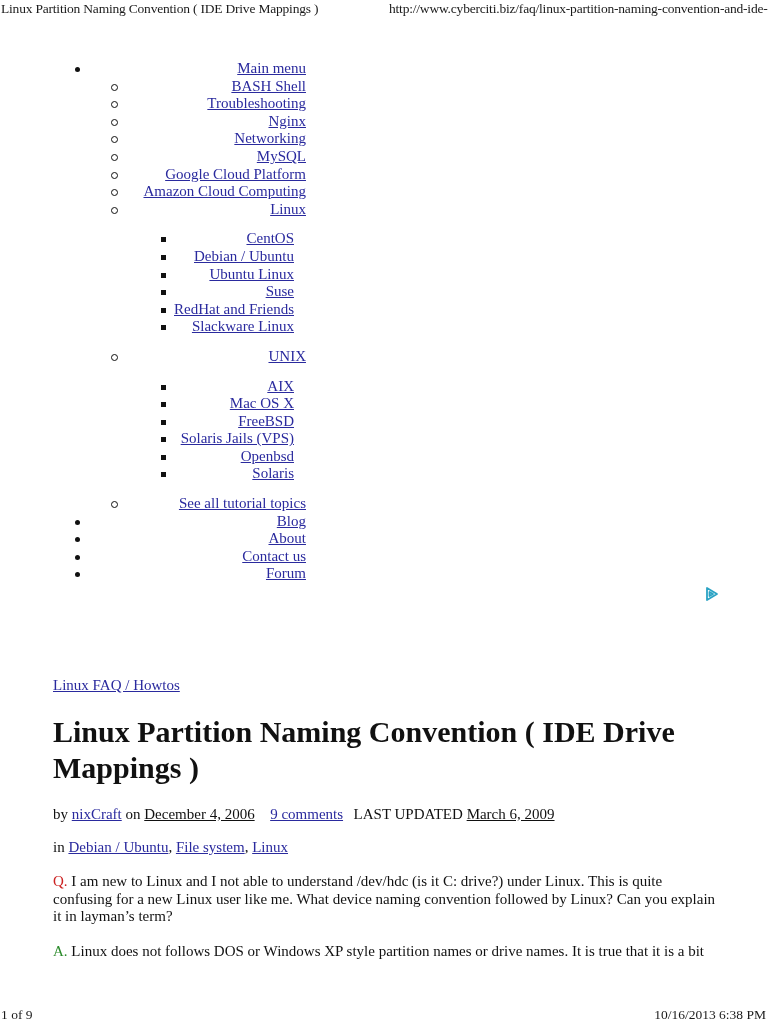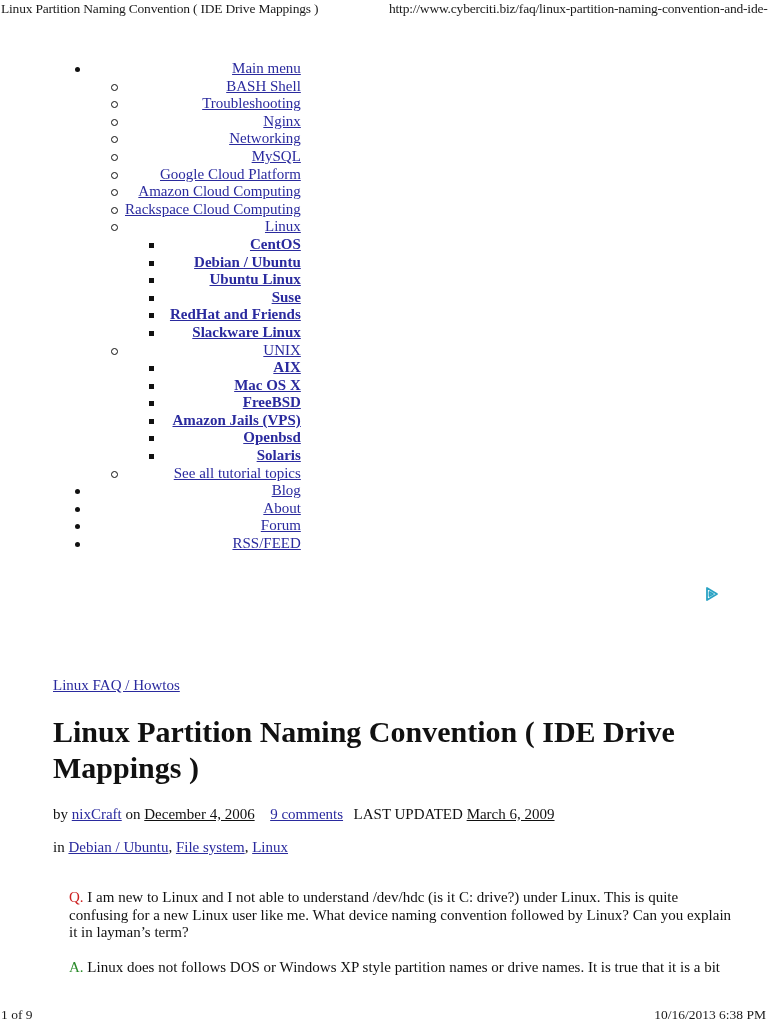--- a/index.html
+++ b/index.html
@@ -14,33 +14,33 @@
     .ftr-left { position: absolute; left: 1px; top: 1007px; font-size: 13.5px; color: #1a1a1a; }
     .ftr-right { position: absolute; right: 2px; top: 1007px; font-size: 13.5px; color: #1a1a1a; }
 
     ul.menu { position: absolute; left: 53px; top: 60px; margin: 0; padding: 0; list-style: none; font-size: 15px; text-align: right; }
     ul.menu li { line-height: 17.6px; position: relative; }
     ul.menu > li { padding-left: 36px; }
     ul.menu > li::before { content: ""; position: absolute; left: 22px; top: 7px; width: 5px; height: 5px; background: #111; border-radius: 50%; }
     ul.sub { margin: 0; padding: 0; list-style: none; }
     ul.sub > li { padding-left: 36px; }
     ul.sub > li::before { content: ""; position: absolute; left: 22px; top: 6px; width: 5px; height: 5px; border: 1px solid #111; border-radius: 50%; background: transparent; }
-    ul.sub2 { margin: 0; padding: 0; list-style: none; font-weight: bold; }
+    ul.sub2 { margin: 12px; padding: 0; list-style: none; }
     ul.sub2 > li { padding-left: 37px; }
     ul.sub2 > li::before { content: ""; position: absolute; left: 24px; top: 7px; width: 5px; height: 5px; background: #111; border-radius: 0; border: none; }
 
     .ad-icon { position: absolute; left: 704px; top: 586px; width: 16px; height: 16px; }
 
     .category { position: absolute; left: 53px; top: 677px; font-size: 15px; }
     h1.title { position: absolute; left: 53px; top: 714px; width: 660px; margin: 0; font-size: 30px; font-weight: bold; line-height: 36px; color: #111; }
     .meta { position: absolute; left: 53px; top: 806px; font-size: 15px; white-space: nowrap; }
     .meta .date { color: #111; text-decoration: underline; }
     .meta .gap { display: inline-block; width: 8px; }
     .cats { position: absolute; left: 53px; top: 839px; font-size: 15px; }
-    .para { position: absolute; left: 53px; width: 670px; margin: 16px; font-size: 15px; line-height: 17.5px; color: #111; }
+    .para { position: absolute; left: 53px; width: 670px; margin: 0; font-size: 15px; line-height: 17.5px; color: #111; }
     .q-para { top: 873px; }
     .a-para { top: 943px; }
     .q-mark { color: #cc2222; }
     .a-mark { color: #2a8a2a; }
   </style>
 </head>
 <body>
 
 <div class="hdr-left">Linux Partition Naming Convention ( IDE Drive Mappings )</div>
 <div class="hdr-right">http://www.cyberciti.biz/faq/linux-partition-naming-convention-and-ide-d...</div>
@@ -49,50 +49,49 @@
   <li>
     <a href="#">Main menu</a>
     <ul class="sub">
       <li><a href="#">BASH Shell</a></li>
       <li><a href="#">Troubleshooting</a></li>
       <li><a href="#">Nginx</a></li>
       <li><a href="#">Networking</a></li>
       <li><a href="#">MySQL</a></li>
       <li><a href="#">Google Cloud Platform</a></li>
       <li><a href="#">Amazon Cloud Computing</a></li>
-      <li><a href="#">Rackspace Cloud Computing</a></li>
       <li>
         <a href="#">Linux</a>
         <ul class="sub2">
           <li><a href="#">CentOS</a></li>
           <li><a href="#">Debian / Ubuntu</a></li>
           <li><a href="#">Ubuntu Linux</a></li>
           <li><a href="#">Suse</a></li>
           <li><a href="#">RedHat and Friends</a></li>
           <li><a href="#">Slackware Linux</a></li>
         </ul>
       </li>
       <li>
         <a href="#">UNIX</a>
         <ul class="sub2">
           <li><a href="#">AIX</a></li>
           <li><a href="#">Mac OS X</a></li>
           <li><a href="#">FreeBSD</a></li>
-          <li><a href="#">Amazon Jails (VPS)</a></li>
+          <li><a href="#">Solaris Jails (VPS)</a></li>
           <li><a href="#">Openbsd</a></li>
           <li><a href="#">Solaris</a></li>
         </ul>
       </li>
       <li><a href="#">See all tutorial topics</a></li>
     </ul>
   </li>
   <li><a href="#">Blog</a></li>
   <li><a href="#">About</a></li>
+  <li><a href="#">Contact us</a></li>
   <li><a href="#">Forum</a></li>
-  <li><a href="#">RSS/FEED</a></li>
 </ul>
 
 <div class="ad-icon">
   <svg width="16" height="16" viewBox="0 0 16 16">
     <path d="M3 2 L3 14 L13 8 Z M5.5 6 L5.5 10 L9 8 Z" fill="none" stroke="#2aa3c4" stroke-width="1.8" stroke-linejoin="round"></path>
   </svg>
 </div>
 
 <a href="#" class="category">Linux FAQ / Howtos</a>
 

